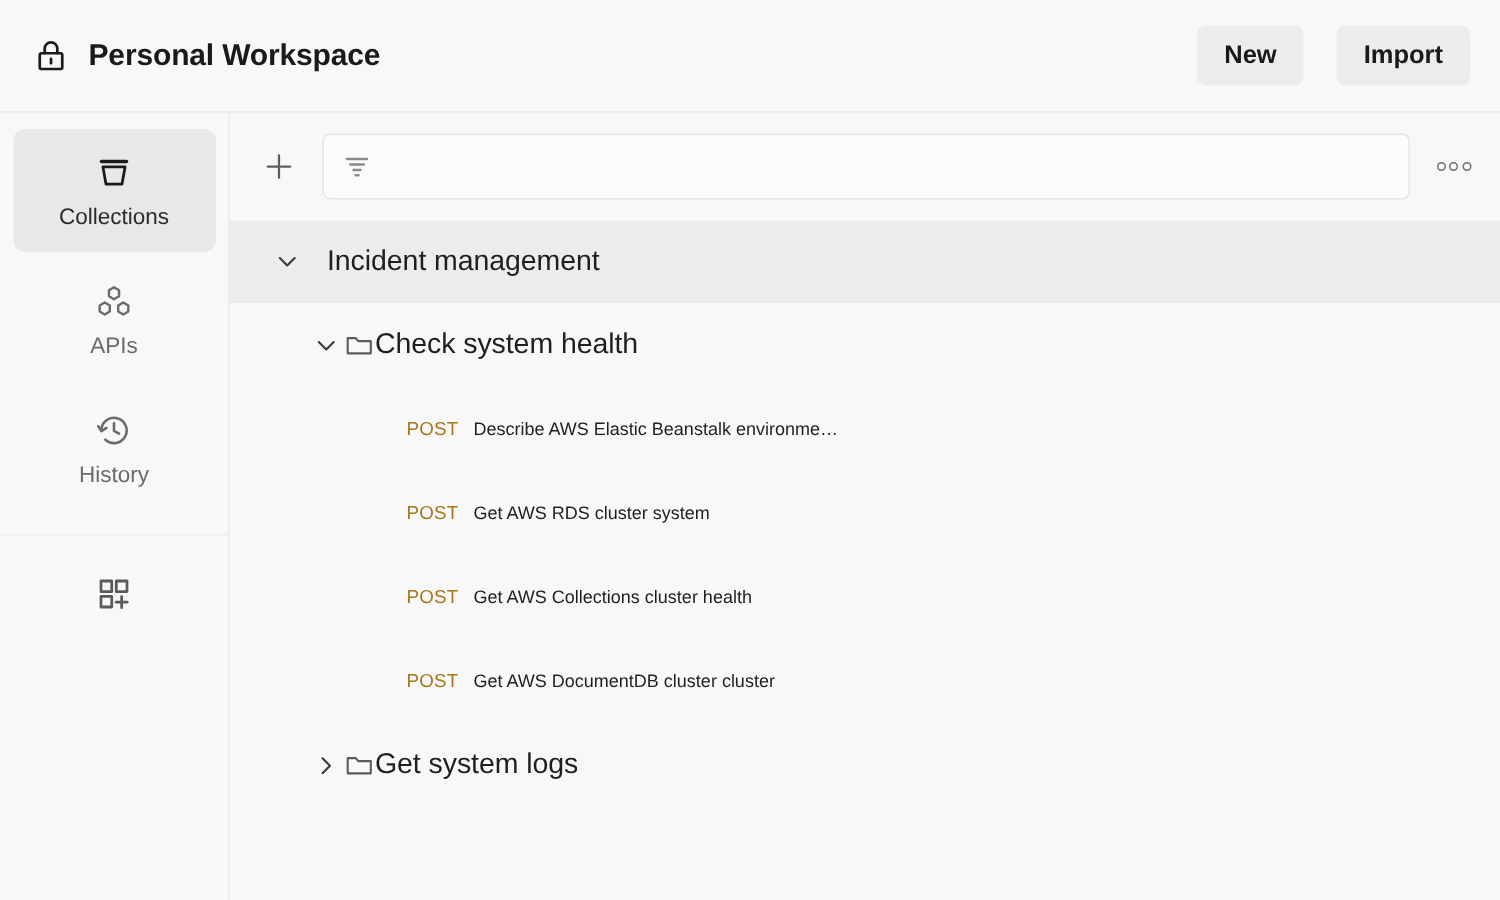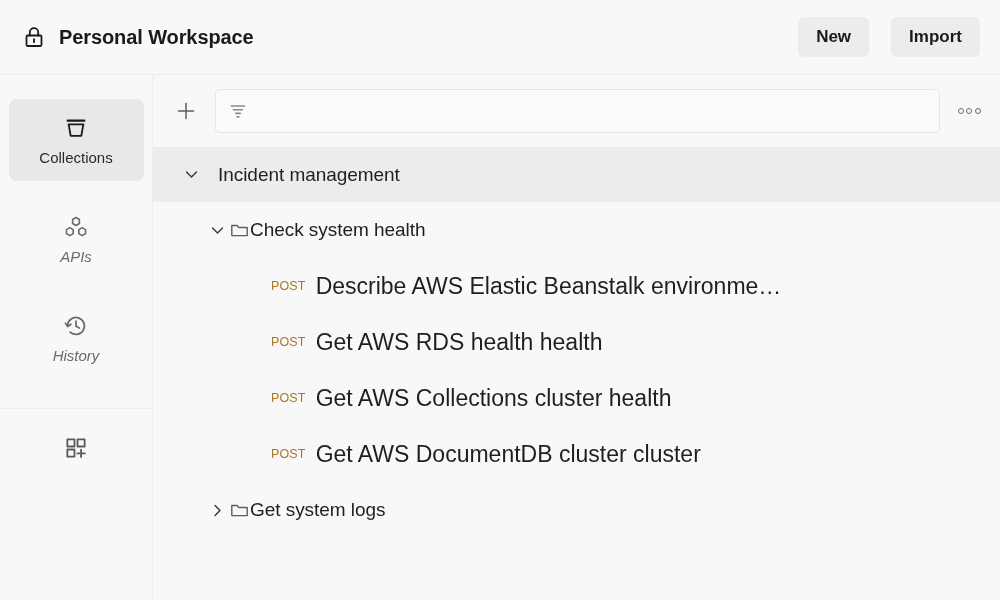--- a/index.html
+++ b/index.html
@@ -76,33 +76,33 @@
     width: 153px;
     flex: 0 0 153px;
     background: #f8f8f8;
     border-right: 1px solid #ededed;
     padding-top: 11px;
     display: flex;
     flex-direction: column;
   }
   .rail-item {
     width: 135px;
-    margin: 13px auto;
+    margin: 0 auto;
     height: 82px;
     border-radius: 8px;
     display: flex;
     flex-direction: column;
     align-items: center;
     justify-content: center;
     gap: 9px;
     cursor: pointer;
     color: #6b6b6b;
   }
   .rail-item.active { background: #e8e8e8; color: #1a1a1a; }
-  .rail-item + .rail-item { margin-top: 4px; font-style: italic; }
+  .rail-item + .rail-item { margin-top: 4px; }
   .rail-label {
     font-size: 15px;
     line-height: 1;
     color: inherit;
     white-space: nowrap;
   }
   .rail-item.active .rail-label { color: #2b2b2b; }
   .rail-icon { width: 26px; height: 26px; display: block; color: inherit; }
 
   .rail-divider {
@@ -228,21 +228,21 @@
     font-weight: normal;
     letter-spacing: 0.15px;
     flex: 0 0 auto;
     text-transform: uppercase;
   }
 
   
   .ind-collection { padding-left: 26px; gap: 15px; }
   .ind-folder     { padding-left: 52px; }
   .ind-request    { padding-left: 118px; gap: 10px; }
-  .req-name { font-size: 23px; color: #1f1f1f; overflow: hidden; text-overflow: ellipsis; }
+  .req-name { font-size: 12px; color: #1f1f1f; overflow: hidden; text-overflow: ellipsis; }
 </style>
 </head>
 <body>
 
 <div id="app">
 
   <div class="header">
     <div class="workspace">
       <span>
         <svg class="lock-icon" viewBox="0 0 24 24" fill="none" stroke="currentColor" stroke-width="1.8" stroke-linecap="round" stroke-linejoin="round">
@@ -369,21 +369,21 @@
           <span class="row-label">Check system health</span>
         </div>
 
         <div class="row request ind-request">
           <span class="method" style="color:#a8771f">POST</span>
           <span class="req-name">Describe AWS Elastic Beanstalk environme…</span>
         </div>
 
         <div class="row request ind-request">
           <span class="method" style="color:#a8771f">POST</span>
-          <span class="req-name">Get AWS RDS health health</span>
+          <span class="req-name">Get AWS RDS cluster system</span>
         </div>
 
         <div class="row request ind-request">
           <span class="method" style="color:#a8771f">POST</span>
           <span class="req-name">Get AWS Collections cluster health</span>
         </div>
 
         <div class="row request ind-request">
           <span class="method" style="color:#a8771f">POST</span>
           <span class="req-name">Get AWS DocumentDB cluster cluster</span>

